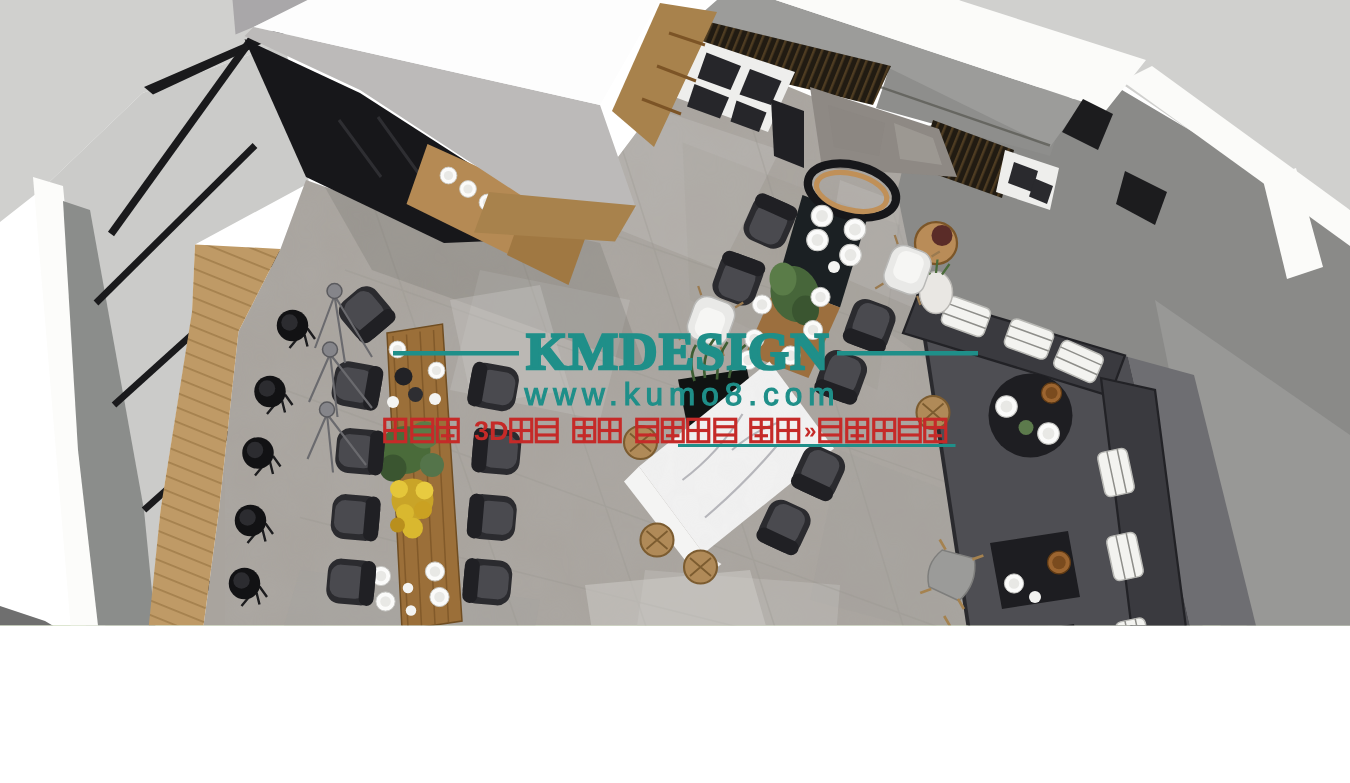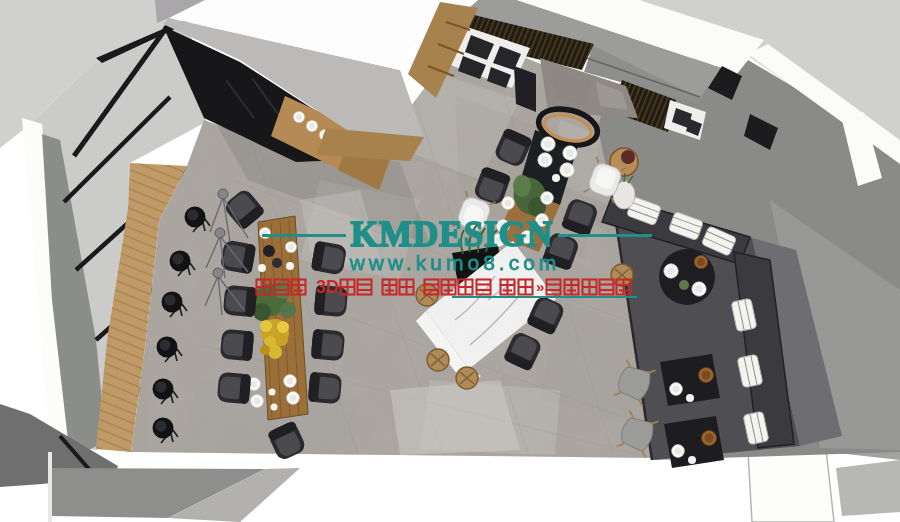--- a/index.html
+++ b/index.html
@@ -1,16 +1,16 @@
 <!DOCTYPE html>
 <html><head>
 <meta charset="utf-8">
 <style>
 html,body{margin:0;padding:0;background:#fff;}
-.page{position:relative;width:900px;height:522px;overflow:hidden;background:#4d7c0f;font-family:"Liberation Sans",sans-serif;}
+.page{position:relative;width:900px;height:417px;overflow:hidden;background:#4d7c0f;font-family:"Liberation Sans",sans-serif;}
 svg{display:block}
 </style>
 </head>
 <body>
 <div class="page">
 <svg width="900" height="522" viewBox="0 0 900 522">
 <defs>
 <filter id="noise" x="0" y="0" width="100%" height="100%">
   <feTurbulence type="fractalNoise" baseFrequency="0.028 0.024" numOctaves="3" seed="7" result="n"></feTurbulence>
   <feColorMatrix in="n" type="matrix" values="0 0 0 0 0.45  0 0 0 0 0.44  0 0 0 0 0.43  0 0 0 0.55 0"></feColorMatrix>

